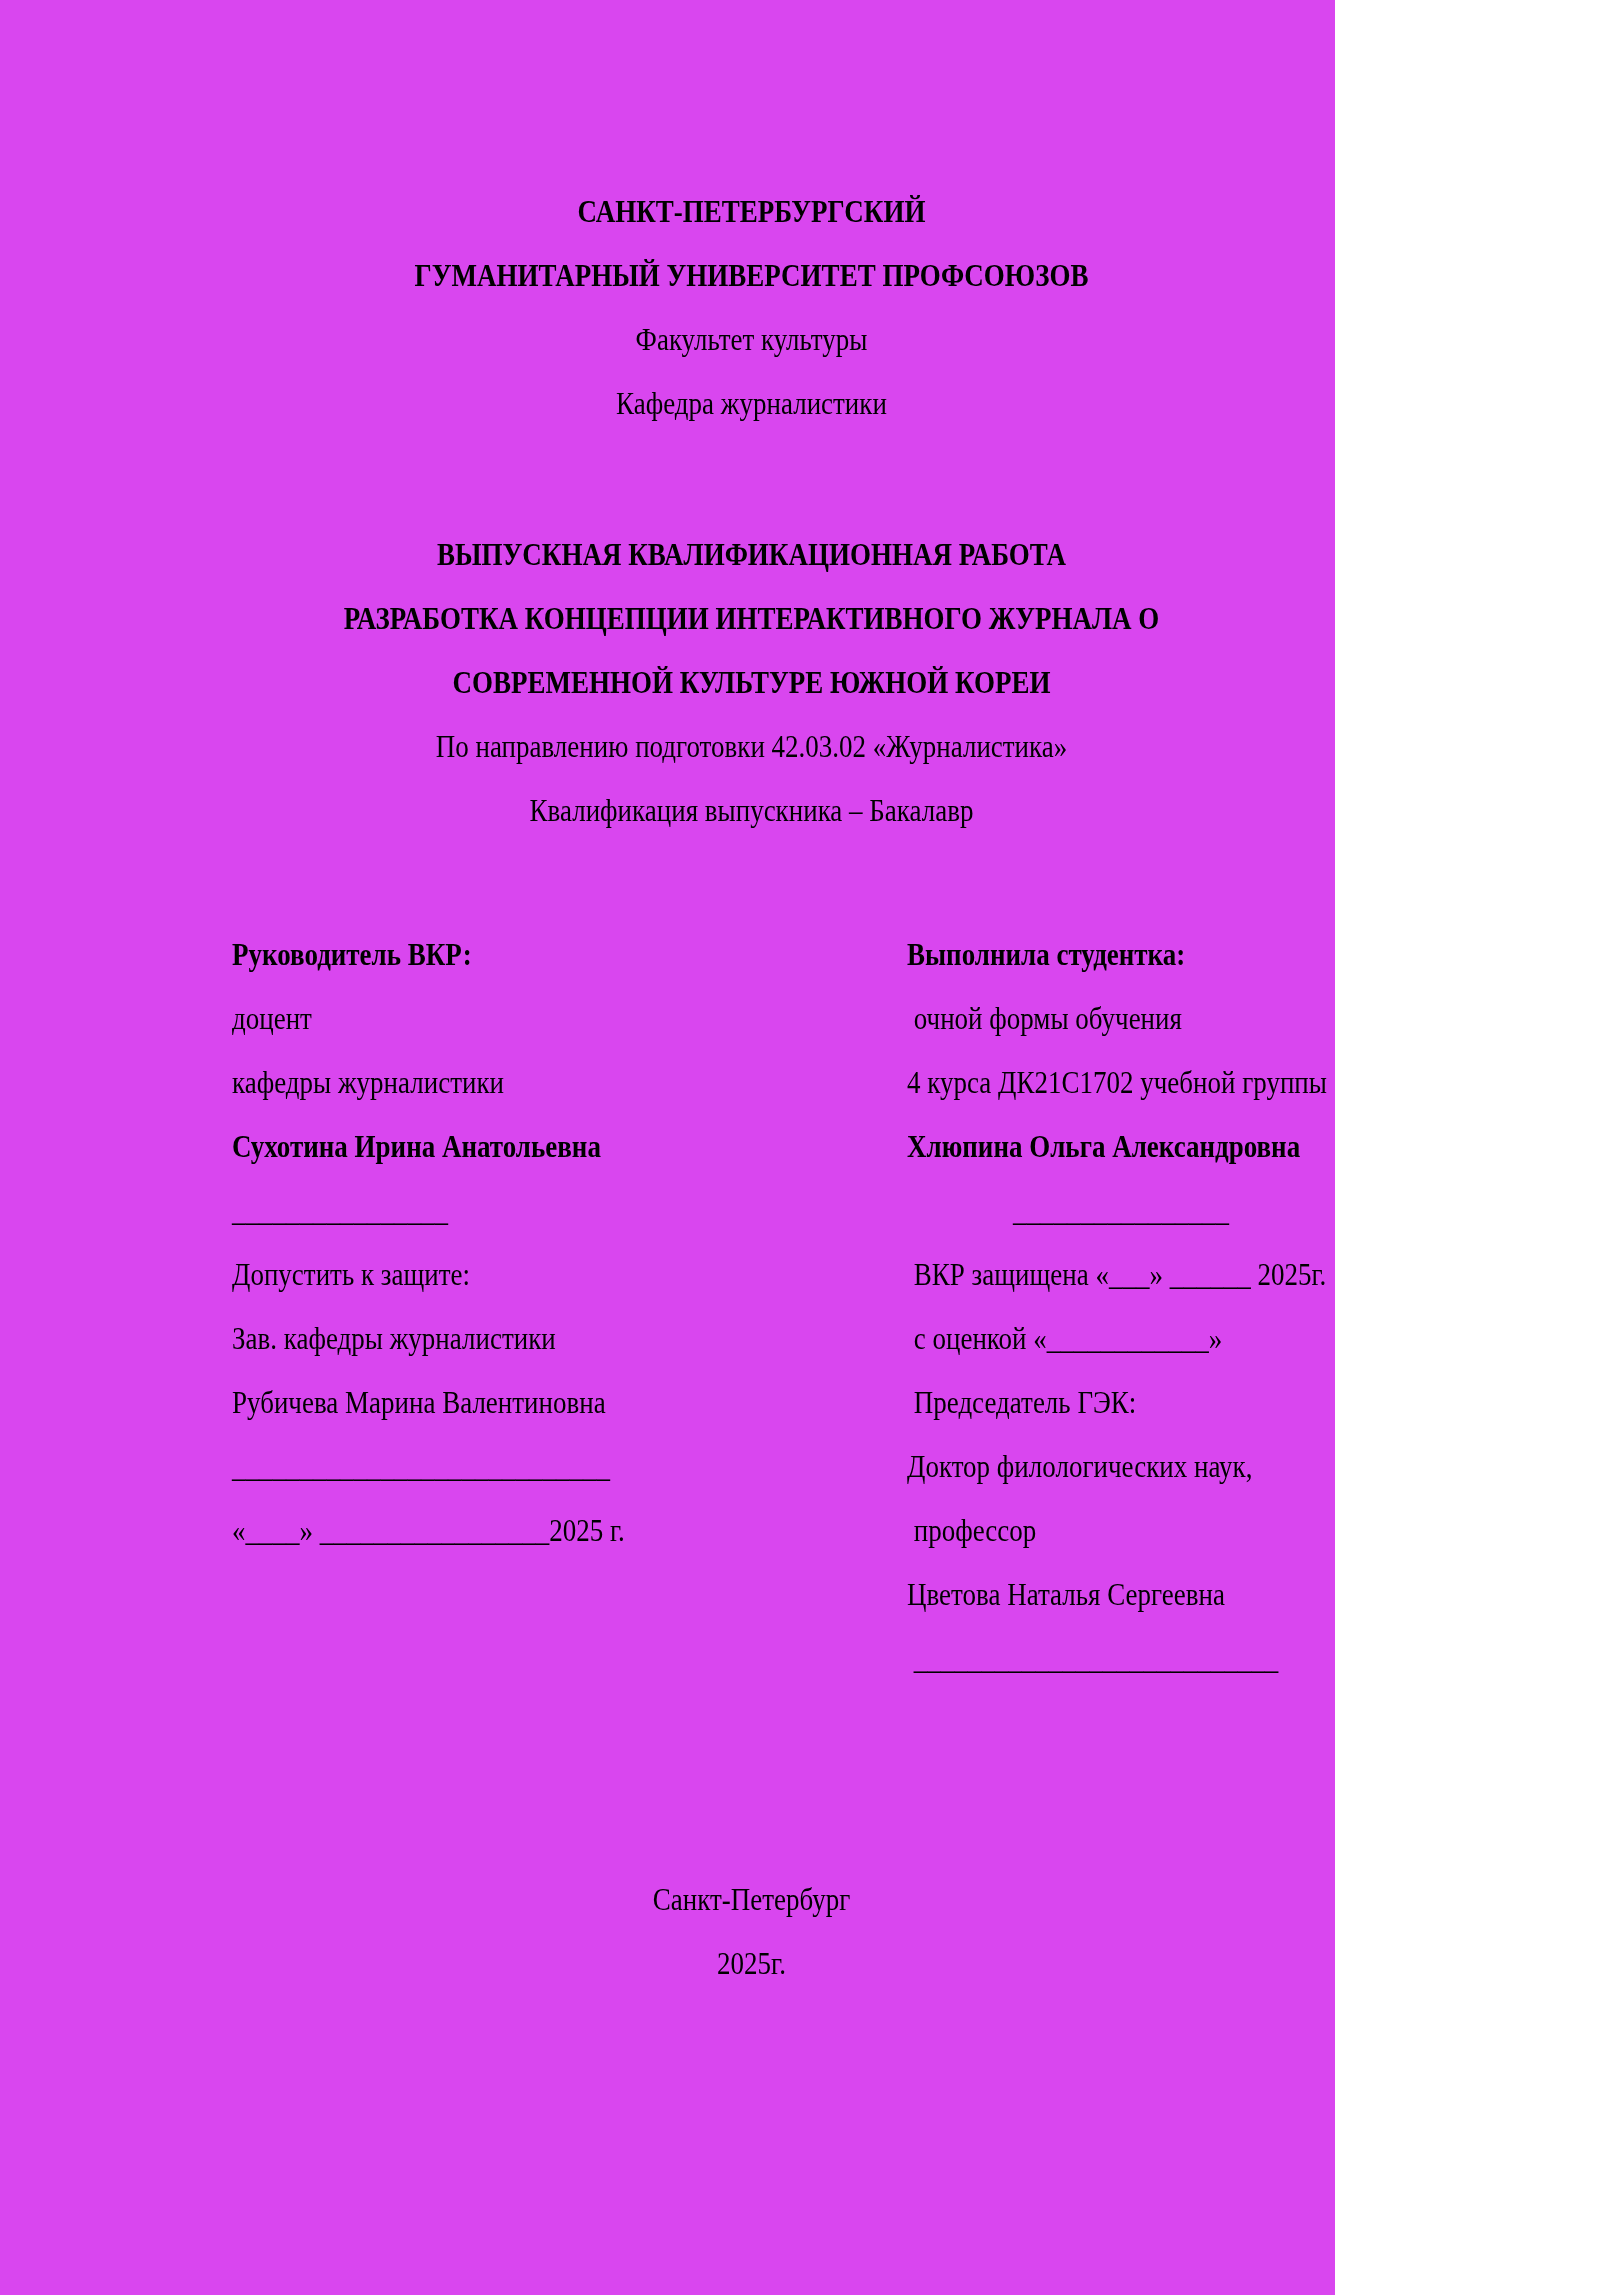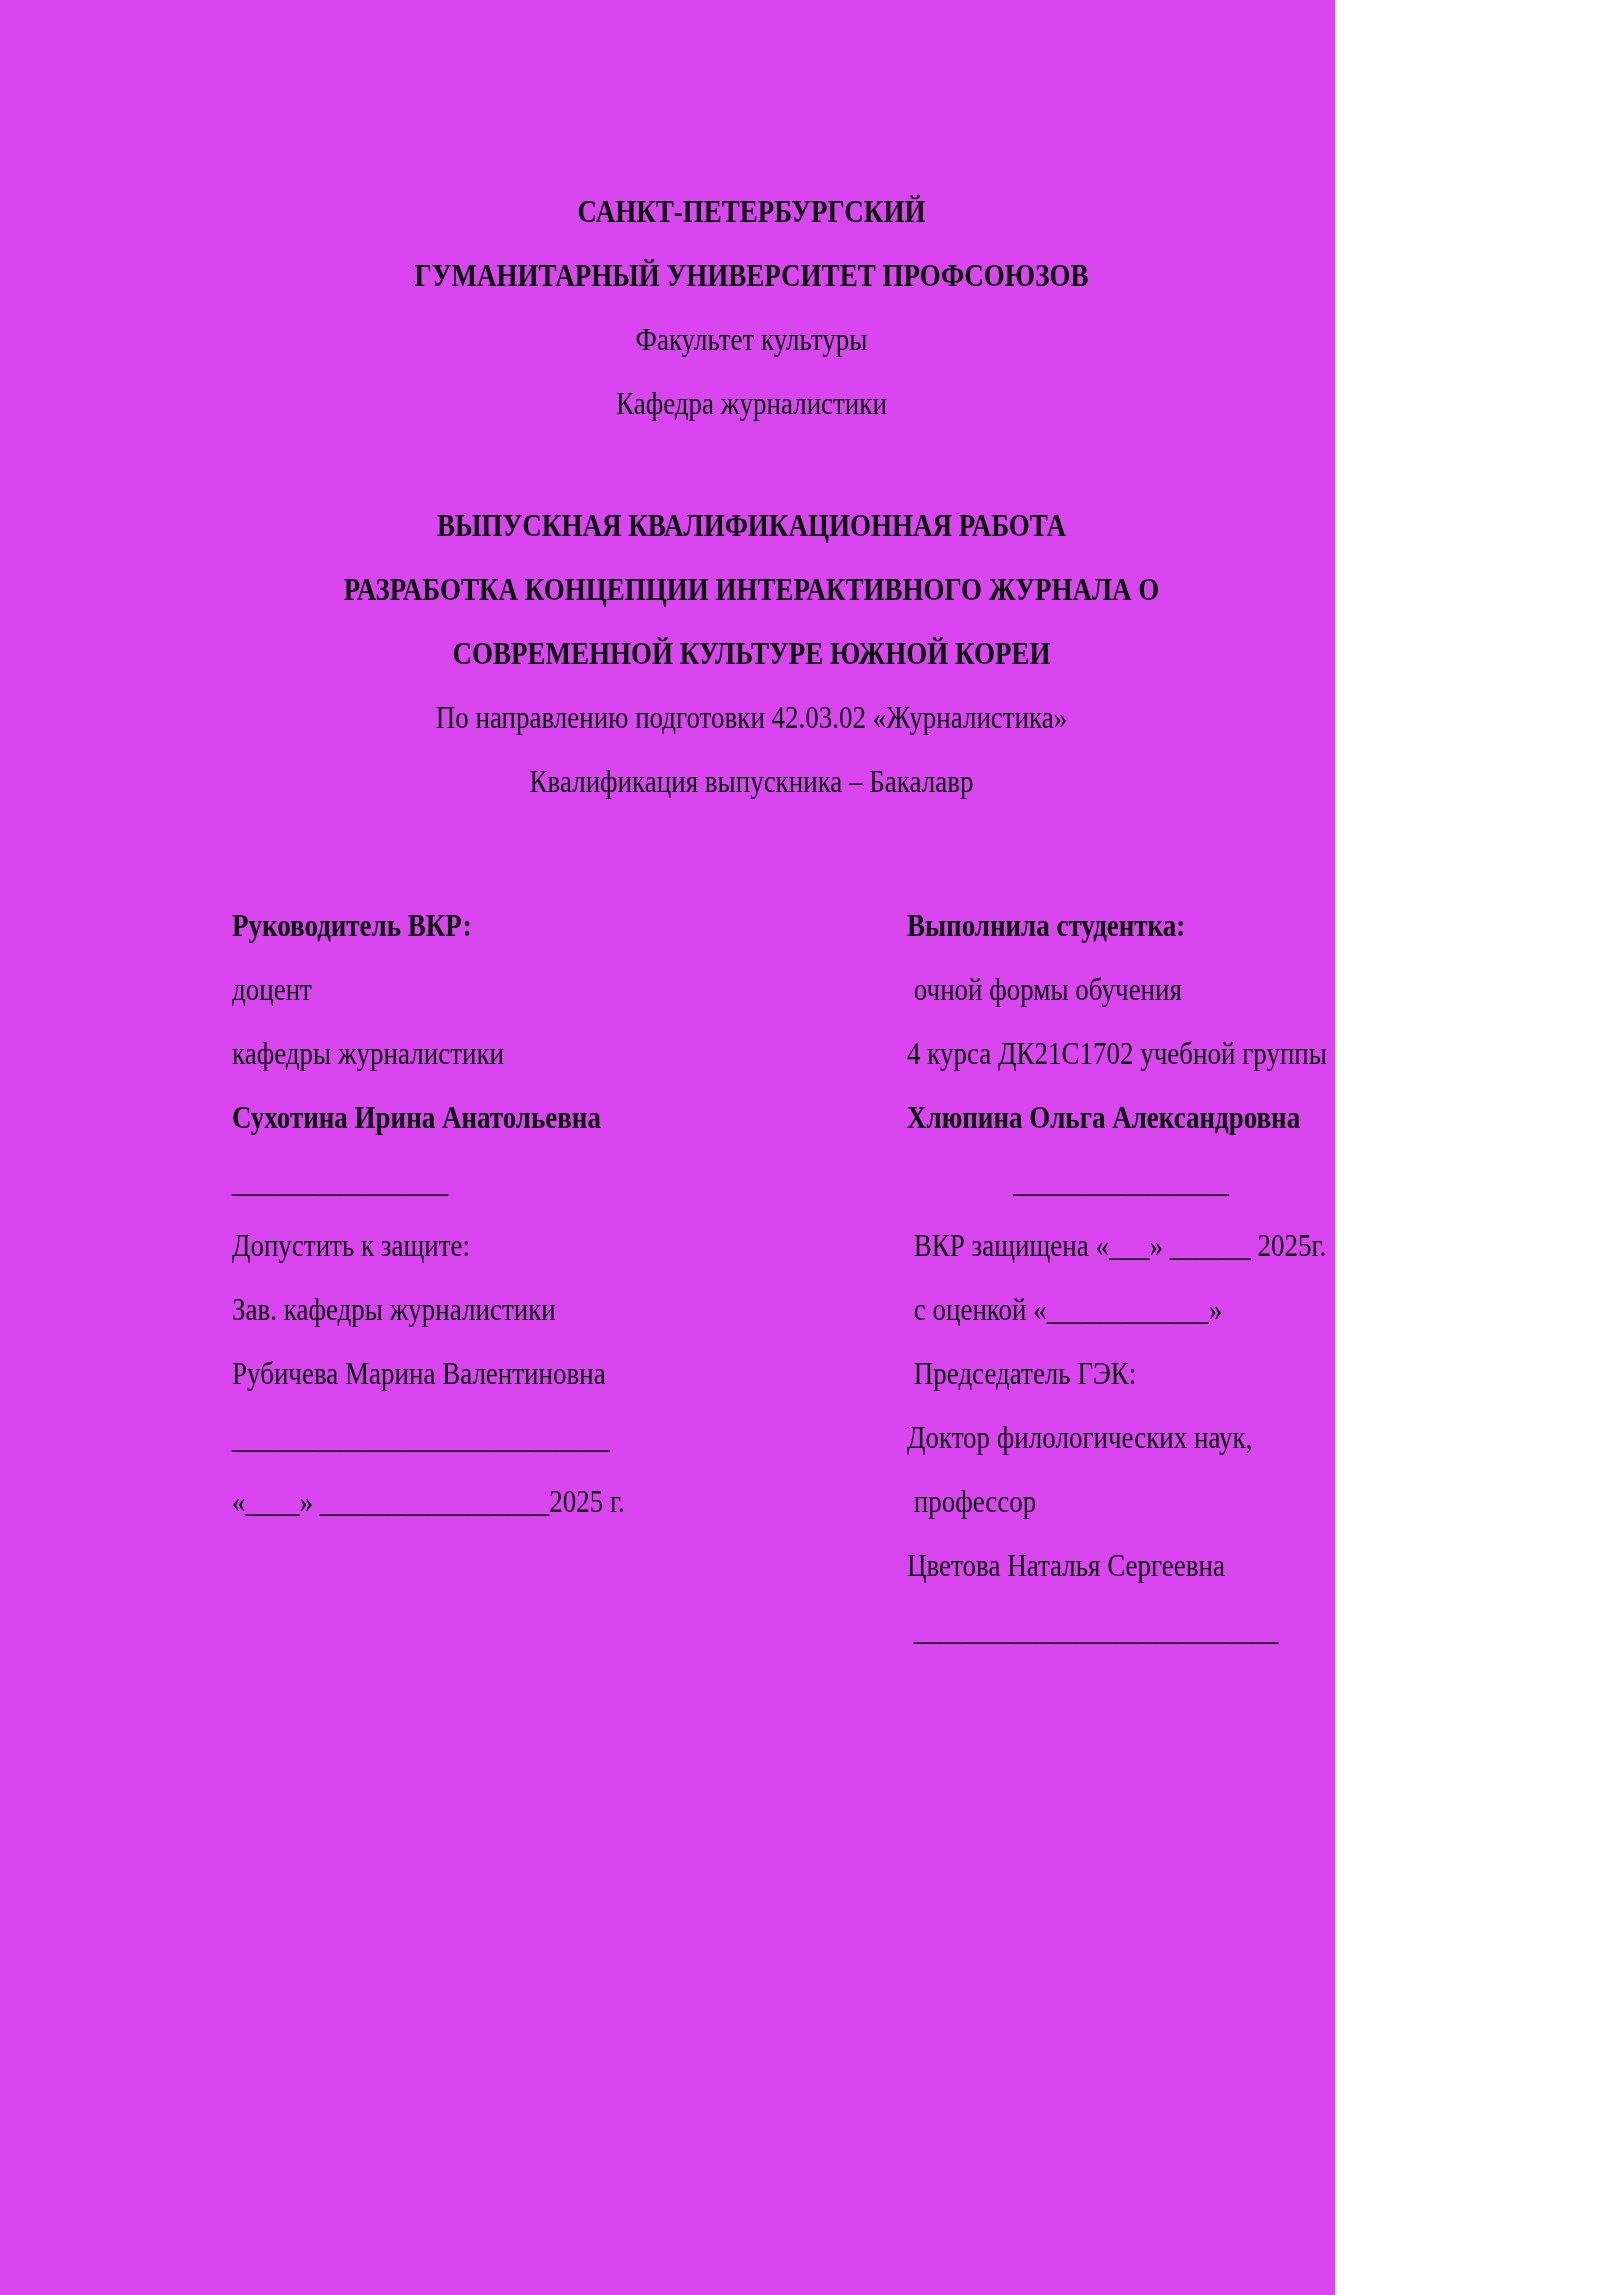--- a/index.html
+++ b/index.html
@@ -24,21 +24,21 @@
     padding-right: 64px;
   }
   .center { text-align: center; }
   .line {
     white-space: pre;           
     transform: scaleY(1.2);     
     transform-origin: 50% 50%;
   }
   .bold { font-weight: bold; }
   .header-block { padding-top: 179px; }
-  .title-block  { margin-top: 58px; }
+  .title-block  { margin-top: 87px; }
   .columns {
     margin-top: 80px;
     display: flex;
     padding-left: 232px;
     padding-right: 64px;
   }
   .col-left  { flex: 0 0 675px; width: 675px; }
   .col-right { flex: 1 1 auto; min-width: 0; }
   .align-right {
     text-align: right;
@@ -91,15 +91,19 @@
       <div class="line"> с оценкой «____________»</div>
       <div class="line"> Председатель ГЭК:</div>
       <div class="line">Доктор филологических наук,</div>
       <div class="line"> профессор</div>
       <div class="line">Цветова Наталья Сергеевна</div>
       <div class="line"> ___________________________</div>
     </div>
 
   </section>
 
+  <section class="block center footer-block">
+    <div class="line">Санкт-Петербург</div>
+    <div class="line">2025г.</div>
+  </section>
 
 </div>
 
 
 </body></html>

